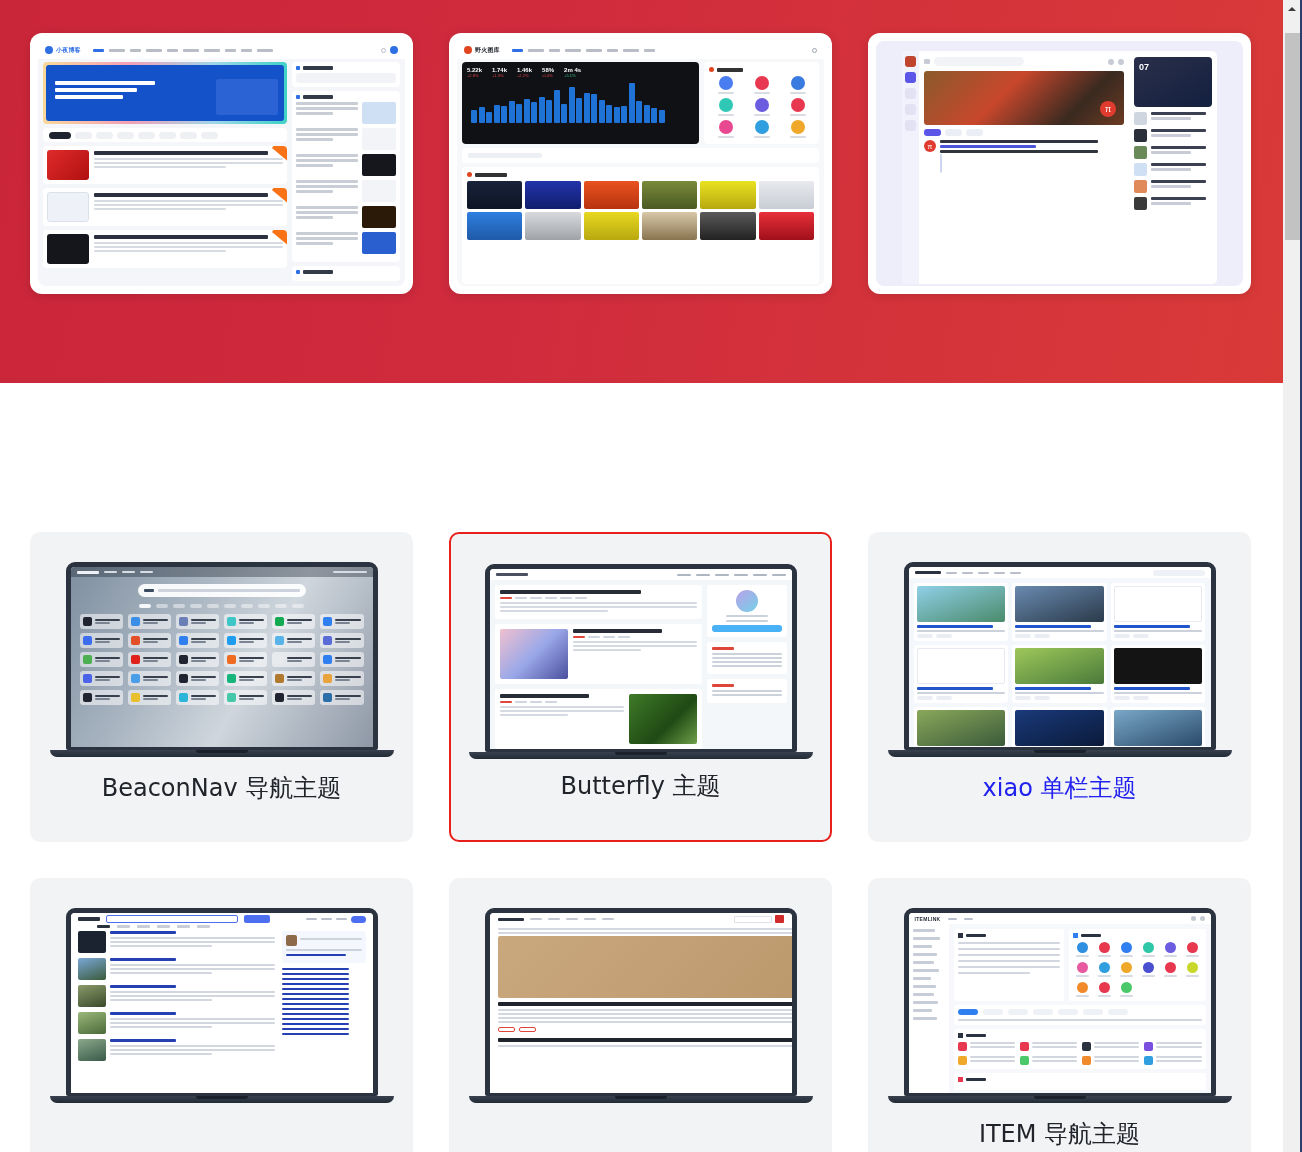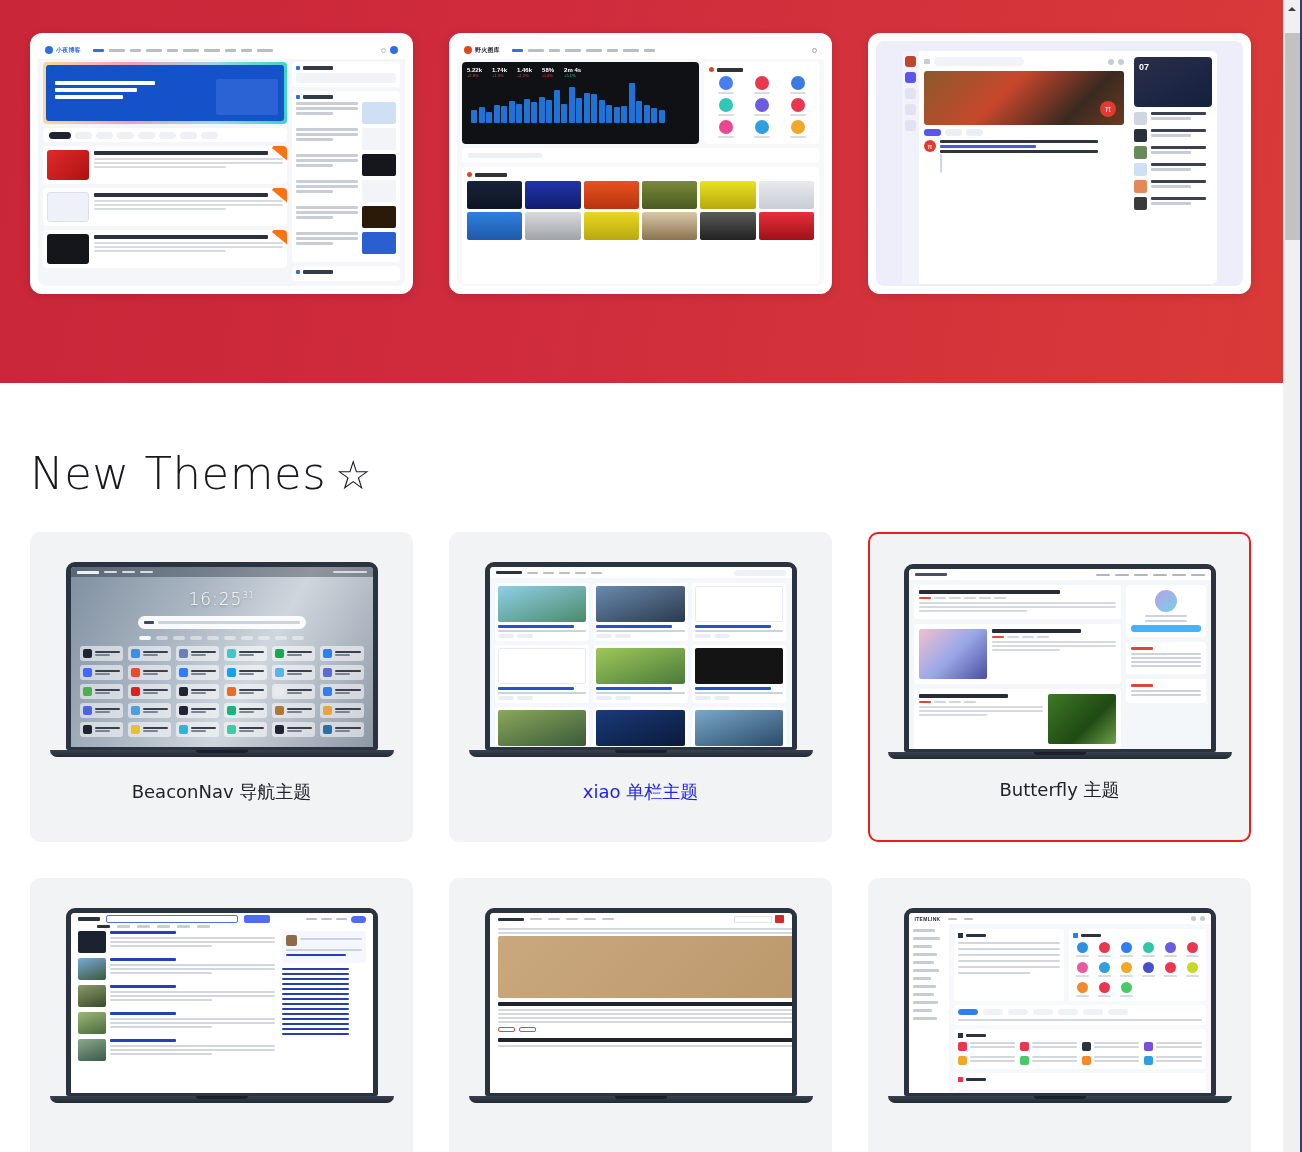--- a/index.html
+++ b/index.html
@@ -170,21 +170,21 @@
     height: 7px; width: 344px; margin: 0 -16px;
     background: linear-gradient(#39414e,#222a36);
     border-radius: 0 0 7px 7px; position:relative;
   }
   .laptop .base::after{
     content:""; position:absolute;left:50%;top:0;transform:translateX(-50%);
     width:52px;height:3px;background:#1a212b;border-radius:0 0 4px 4px;
   }
   .theme-name {
     position:absolute; left:0; right:0; bottom: 38px; text-align:center;
-    font-size: 18px; color:#20232a; font-family:"DejaVu Sans", sans-serif;
+    font-size: 24px; color:#20232a; font-family:"DejaVu Sans", sans-serif;
     font-weight:400;
   }
   .theme-name.link { color:#2222ee; }
 
   
   .sc { width:100%; height:100%; font-size:0; position:relative; }
 
   
   .sc-beacon { background: linear-gradient(120deg,#7f8fa0,#aab6c2 35%,#cfd6dd 60%,#8e98a6); position:relative;}
   .sc-beacon .topnav{height:10px;display:flex;align-items:center;gap:5px;padding:0 6px;background:rgba(20,28,40,.35);}
@@ -729,40 +729,34 @@
                     </span>
                   </div>
               </div>
             </div>
           </div>
         </div>
 
       </div>
     </div>
 
-    <div class="section-title">
-      <span>New Themes</span><span class="star">☆</span>
-    </div>
 
     <div class="theme-grid">
 
       <div class="theme-card">
         <div class="laptop">
           <div class="screen">
             <div class="sc sc-beacon">
               <div class="topnav">
                   <b></b>
                   <i></i>
                   <i></i>
                   <i></i>
                   <span class="r"></span>
                 </div>
-              <div class="clock">
-                <span>16:25</span><sup>31</sup>
-              </div>
               <div class="searchbar">
                   <u></u>
                   <i></i>
                 </div>
               <div class="cats">
                   <u class="on"></u>
                   <u></u>
                   <u></u>
                   <u></u>
                   <u></u>
@@ -982,105 +976,20 @@
                       <i></i>
                       <i class="s"></i>
                     </span>
                   </div>
               </div>
             </div>
           </div>
           <div class="base"></div>
         </div>
         <div class="theme-name">BeaconNav 导航主题</div>
-      </div>
-
-      <div class="theme-card">
-        <div class="laptop">
-          <div class="screen">
-            <div class="sc sc-xiao">
-              <div class="nav">
-                  <b></b>
-                  <i></i>
-                  <i></i>
-                  <i></i>
-                  <i></i>
-                  <i></i>
-                  <span class="f"></span>
-                </div>
-              <div class="grid">
-                <div class="it">
-                    <div class="pic" style="background:linear-gradient(160deg,#8fd0e8,#4a8a6a)"></div>
-                    <b></b>
-                    <i></i>
-                    <div class="foot">
-                      <u></u>
-                      <u></u>
-                    </div>
-                  </div>
-                <div class="it">
-                    <div class="pic" style="background:linear-gradient(160deg,#6a8ab0,#2a3a4a)"></div>
-                    <b></b>
-                    <i></i>
-                    <div class="foot">
-                      <u></u>
-                      <u></u>
-                    </div>
-                  </div>
-                <div class="it">
-                    <div class="pic" style="background:#fff;border:1px solid #e6eaf0"></div>
-                    <b></b>
-                    <i></i>
-                    <div class="foot">
-                      <u></u>
-                      <u></u>
-                    </div>
-                  </div>
-                <div class="it">
-                    <div class="pic" style="background:#fff;border:1px solid #e6eaf0"></div>
-                    <b></b>
-                    <i></i>
-                    <div class="foot">
-                      <u></u>
-                      <u></u>
-                    </div>
-                  </div>
-                <div class="it">
-                    <div class="pic" style="background:linear-gradient(160deg,#9ec85a,#4a7a3a)"></div>
-                    <b></b>
-                    <i></i>
-                    <div class="foot">
-                      <u></u>
-                      <u></u>
-                    </div>
-                  </div>
-                <div class="it">
-                    <div class="pic" style="background:#141414"></div>
-                    <b></b>
-                    <i></i>
-                    <div class="foot">
-                      <u></u>
-                      <u></u>
-                    </div>
-                  </div>
-                <div class="it">
-                    <div class="pic" style="background:linear-gradient(160deg,#8aa85a,#3a5a3a)"></div>
-                  </div>
-                <div class="it">
-                    <div class="pic" style="background:linear-gradient(160deg,#1a3a7a,#0a1a3a)"></div>
-                  </div>
-                <div class="it">
-                    <div class="pic" style="background:linear-gradient(160deg,#7aa8c8,#2a4a6a)"></div>
-                  </div>
-              </div>
-            </div>
-          </div>
-          <div class="base"></div>
-        </div>
-        <div class="theme-name link">xiao 单栏主题</div>
       </div>
 
       <div class="theme-card selected">
         <div class="laptop">
           <div class="screen">
             <div class="sc sc-bfly">
               <div class="nav">
                   <b></b>
                   <span class="r">
                     <i></i>
@@ -1155,20 +1064,105 @@
                       <i></i>
                       <i></i>
                     </div>
                 </div>
               </div>
             </div>
           </div>
           <div class="base"></div>
         </div>
         <div class="theme-name">Butterfly 主题</div>
+      </div>
+
+      <div class="theme-card">
+        <div class="laptop">
+          <div class="screen">
+            <div class="sc sc-xiao">
+              <div class="nav">
+                  <b></b>
+                  <i></i>
+                  <i></i>
+                  <i></i>
+                  <i></i>
+                  <i></i>
+                  <span class="f"></span>
+                </div>
+              <div class="grid">
+                <div class="it">
+                    <div class="pic" style="background:linear-gradient(160deg,#8fd0e8,#4a8a6a)"></div>
+                    <b></b>
+                    <i></i>
+                    <div class="foot">
+                      <u></u>
+                      <u></u>
+                    </div>
+                  </div>
+                <div class="it">
+                    <div class="pic" style="background:linear-gradient(160deg,#6a8ab0,#2a3a4a)"></div>
+                    <b></b>
+                    <i></i>
+                    <div class="foot">
+                      <u></u>
+                      <u></u>
+                    </div>
+                  </div>
+                <div class="it">
+                    <div class="pic" style="background:#fff;border:1px solid #e6eaf0"></div>
+                    <b></b>
+                    <i></i>
+                    <div class="foot">
+                      <u></u>
+                      <u></u>
+                    </div>
+                  </div>
+                <div class="it">
+                    <div class="pic" style="background:#fff;border:1px solid #e6eaf0"></div>
+                    <b></b>
+                    <i></i>
+                    <div class="foot">
+                      <u></u>
+                      <u></u>
+                    </div>
+                  </div>
+                <div class="it">
+                    <div class="pic" style="background:linear-gradient(160deg,#9ec85a,#4a7a3a)"></div>
+                    <b></b>
+                    <i></i>
+                    <div class="foot">
+                      <u></u>
+                      <u></u>
+                    </div>
+                  </div>
+                <div class="it">
+                    <div class="pic" style="background:#141414"></div>
+                    <b></b>
+                    <i></i>
+                    <div class="foot">
+                      <u></u>
+                      <u></u>
+                    </div>
+                  </div>
+                <div class="it">
+                    <div class="pic" style="background:linear-gradient(160deg,#8aa85a,#3a5a3a)"></div>
+                  </div>
+                <div class="it">
+                    <div class="pic" style="background:linear-gradient(160deg,#1a3a7a,#0a1a3a)"></div>
+                  </div>
+                <div class="it">
+                    <div class="pic" style="background:linear-gradient(160deg,#7aa8c8,#2a4a6a)"></div>
+                  </div>
+              </div>
+            </div>
+          </div>
+          <div class="base"></div>
+        </div>
+        <div class="theme-name link">xiao 单栏主题</div>
       </div>
 
       <div class="theme-card">
         <div class="laptop">
           <div class="screen">
             <div class="sc sc-xaink">
               <div class="nav">
                   <b></b>
                   <span class="f"></span>
                   <span class="btn"></span>
@@ -1502,20 +1496,21 @@
                         <span style="width:5px;height:5px;background:#e8384f;display:block"></span>
                         <b></b>
                       </div>
                   </div>
                 </div>
               </div>
             </div>
           </div>
           <div class="base"></div>
         </div>
+        <div class="theme-name">ITEM 导航主题</div>
       </div>
 
     </div>
   </div>
 
   <div class="scrollbar">
     <div class="sb-btn">
       <span class="sb-arrow"></span>
     </div>
     <div class="sb-thumb"></div>

